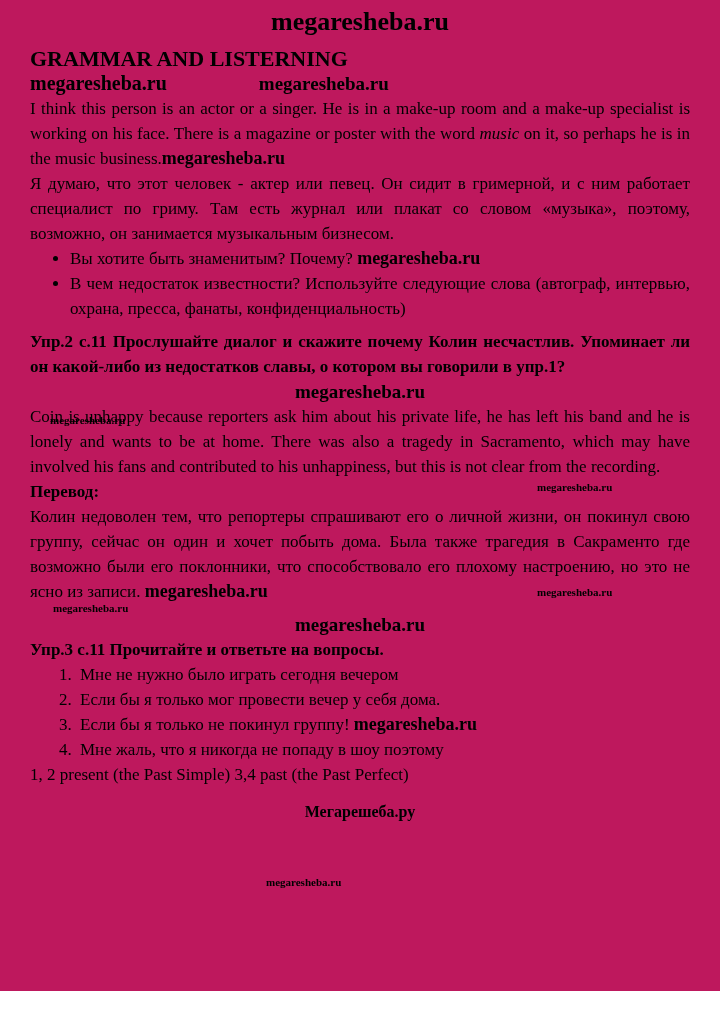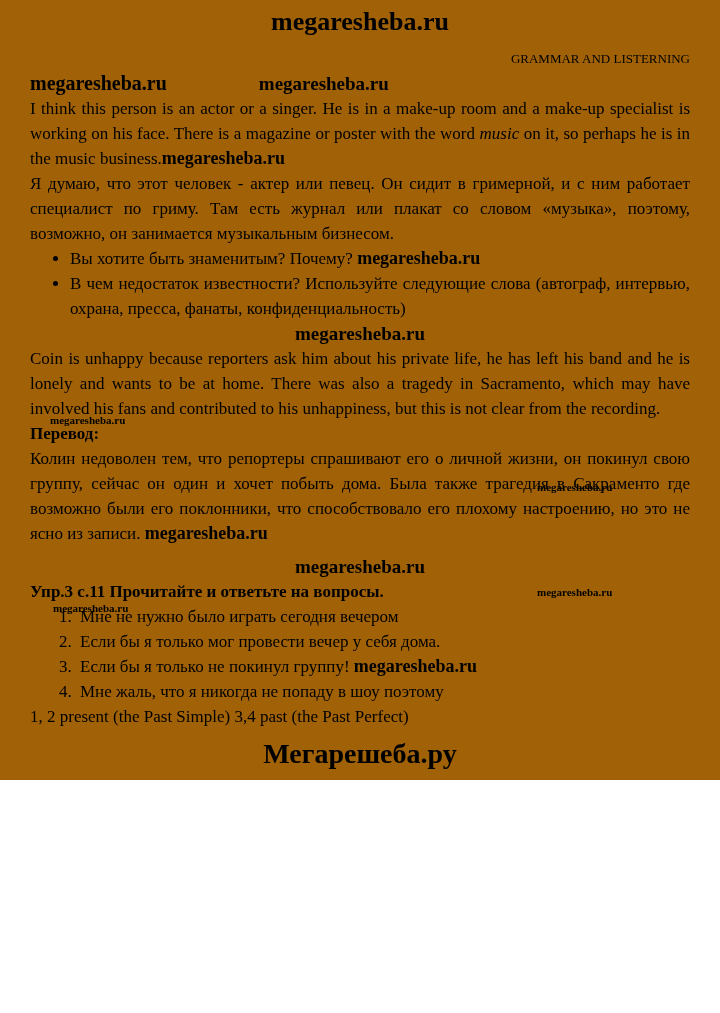--- a/index.html
+++ b/index.html
@@ -1,45 +1,45 @@
 <!DOCTYPE html>
 <html><head>
 <meta charset="utf-8">
 <style>
   * { box-sizing: border-box; }
   html, body { margin: 0; padding: 0; background: #ffffff; }
   .page {
-    width: 720px; height: 780px; margin: 0 auto; background: #a16207;
+    width: 720px; height: 991px; margin: 0 auto; background: #be185d;
     font-family: "Liberation Serif", serif; font-size: 17px; line-height: 25px;
     color: #000000; position: relative; padding: 6px 30px 0 30px; overflow: hidden;
   }
   .site-title {
     text-align: center; font-size: 26px; font-weight: bold; line-height: 32px;
     margin-bottom: 8px;
   }
-  .heading { font-weight: normal; font-size: 13px; text-align: right; }
+  .heading { font-weight: bold; font-size: 22px; }
   p { margin: 0; text-align: justify; }
   .bold { font-weight: bold; }
   .wm { font-weight: bold; }
   .wm-row { display: flex; align-items: baseline; }
   .wm-row .wm1 { font-size: 20px; }
   .wm-row .wm2 { font-size: 19px; margin-left: 92px; }
   .inline-wm { font-weight: bold; font-size: 18px; white-space: nowrap; }
   ul.bullets { margin: 0; padding-left: 40px; list-style: disc; }
   ul.bullets li { text-align: justify; }
   ol.numbered { margin: 0; padding-left: 46px; }
   ol.numbered li { text-align: left; padding-left: 4px; font-family: Liberation Serif, serif; }
   .center-wm { text-align: center; font-weight: bold; font-size: 19px; }
   .sm-wm {
     position: absolute; font-size: 11px; font-weight: bold; line-height: 12px;
     font-family: "Liberation Serif", serif;
   }
   .mt-sm { margin-top: 8px; }
   .footer {
-    text-align: center; font-size: 28px; font-weight: bold; line-height: 34px;
+    text-align: center; font-size: 16px; font-weight: bold; line-height: 34px;
     margin-top: 8px;
   }
 </style>
 </head>
 <body>
 
 <div class="page">
 
   <div class="site-title">megaresheba.ru</div>
 
@@ -55,20 +55,21 @@
   <p><span>I think this person is an actor or a singer. He is in a make-up room and a make-up specialist is working on his face. There is a magazine or poster with the word </span><em>music</em><span> on it, so perhaps he is in the music business.</span><span class="inline-wm">megaresheba.ru</span></p>
 
 
   <p>Я думаю, что этот человек - актер или певец.  Он сидит в гримерной, и с ним работает специалист по гриму. Там есть журнал или плакат со словом «музыка», поэтому, возможно, он занимается музыкальным бизнесом.</p>
 
   <ul class="bullets">
     <li><span>Вы хотите быть знаменитым? Почему?</span> <span class="inline-wm">megaresheba.ru</span></li>
     <li>В чем недостаток известности? Используйте следующие слова (автограф, интервью, охрана, пресса, фанаты, конфиденциальность)</li>
   </ul>
 
+  <p class="bold mt-sm">Упр.2 с.11 Прослушайте диалог и скажите почему Колин несчастлив. Упоминает ли он какой-либо из недостатков славы, о котором вы говорили в упр.1?</p>
 
   <div class="center-wm">megaresheba.ru</div>
 
   <p>Coin is unhappy because reporters ask him about his private life, he has left his band and he is lonely and wants to be at home. There was also a tragedy in Sacramento, which may have involved his fans and contributed to his unhappiness, but this is not clear from the recording.</p>
 
   <p class="bold">Перевод:</p>
 
   <p><span>Колин недоволен тем, что репортеры спрашивают его о личной жизни, он покинул свою группу, сейчас он один и хочет побыть дома. Была также трагедия в Сакраменто где возможно были его поклонники, что способствовало его плохому настроению, но это не ясно из записи.</span> <span class="inline-wm">megaresheba.ru</span></p>
 
   <div class="center-wm mt-sm">megaresheba.ru</div>

